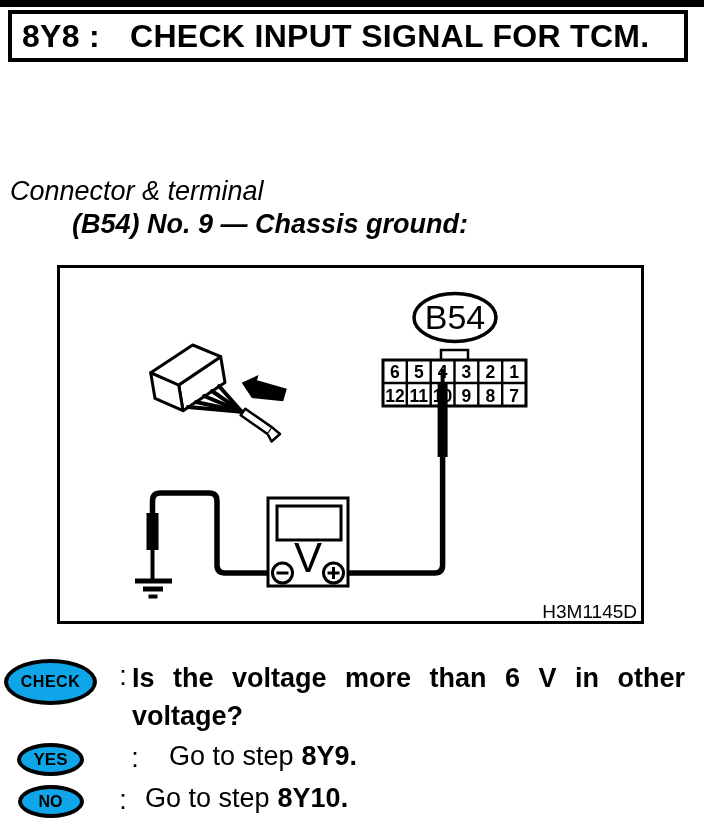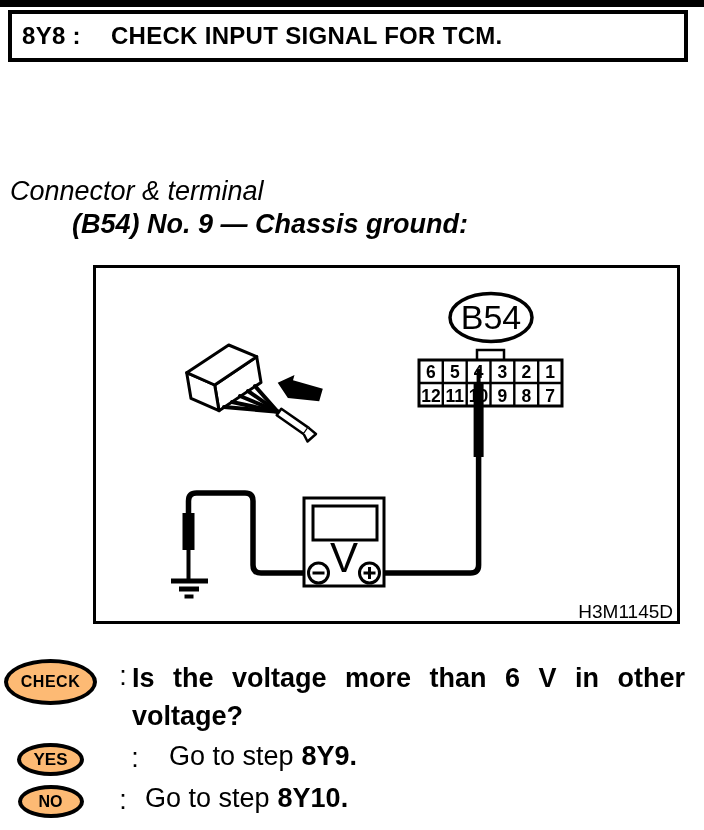--- a/index.html
+++ b/index.html
@@ -5,44 +5,44 @@
   html,body { margin:0; padding:0; background:#ffffff; }
   .page {
     position:relative; width:704px; height:830px; background:#ffffff;
     font-family:"Liberation Sans", sans-serif; color:#000; overflow:hidden;
   }
   .scan-topbar { position:absolute; top:0; left:0; width:704px; height:7px; background:#000; }
 
   .header-box {
     position:absolute; top:10px; left:8px; width:672px; height:44px;
     border:4px solid #000; display:flex; align-items:center;
-    font-weight:700; font-size:24px; letter-spacing:0.3px; background:#fff;
+    font-weight:700; font-size:32px; letter-spacing:0.3px; background:#fff;
   }
   .step-id { margin-left:10px; white-space:nowrap; }
   .header-title { margin-left:30px; white-space:nowrap; }
 
   .instruction { position:absolute; top:93px; left:10px; width:690px; font-size:27px; line-height:34px; }
   .jline1 { word-spacing:30px; white-space:nowrap; }
 
   .connector-heading {
     position:absolute; top:174px; left:10px;
     font-size:27px; line-height:34px; font-weight:400; font-style:italic; white-space:nowrap;
   }
   .connector-detail {
     position:absolute; top:207px; left:72px;
     font-size:27px; line-height:34px; font-weight:700; font-style:italic; white-space:nowrap;
   }
 
-  .figure-wrap { position:absolute; top:265px; left:57px; width:587px; height:359px;margin-left:36px; }
+  .figure-wrap { position:absolute; top:265px; left:57px; width:587px; height:359px; }
   svg text { font-family:"Liberation Sans", sans-serif; fill:#000; }
 
   .drow { position:absolute; left:0; width:704px; display:flex; align-items:flex-start; }
   .badge-col { width:101px; flex:none; display:flex; justify-content:center; }
   .oval {
-    border:4px solid #000; border-radius:50%; background:#fdba74; box-sizing:border-box;
+    border:4px solid #000; border-radius:50%; background:#0ea5e9; box-sizing:border-box;
     display:flex; align-items:center; justify-content:center; font-weight:700;
   }
   .oval-check { width:93px; height:46px; font-size:16px; letter-spacing:0.5px; }
   .oval-yes { width:67px; height:33px; font-size:17px; margin-top:2px; }
   .oval-no  { width:66px; height:33px; font-size:16px; margin-top:2px; }
   .colon { width:16px; flex:none; margin-left:14px; font-size:27px; line-height:34px; text-align:center; }
   .question { margin-left:1px; font-size:27px; font-weight:700; line-height:38px; }
   .q1 { word-spacing:11px; white-space:nowrap; }
   .action { margin-left:14px; font-size:27px; line-height:31px; white-space:nowrap; }
   .step-ref { font-weight:700; margin-left:8px; }

